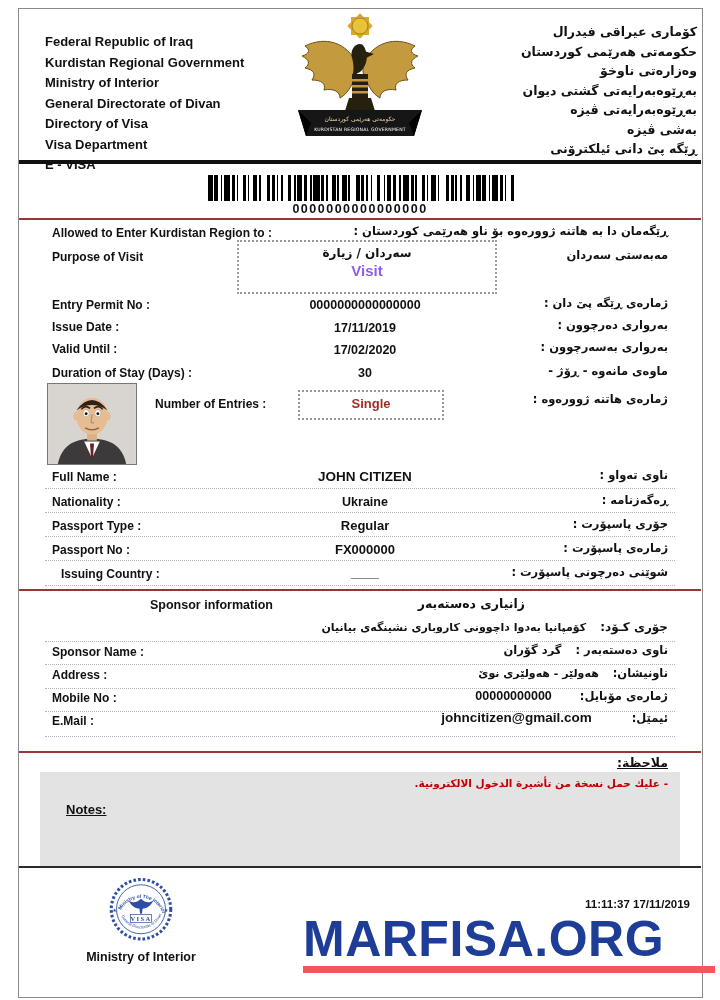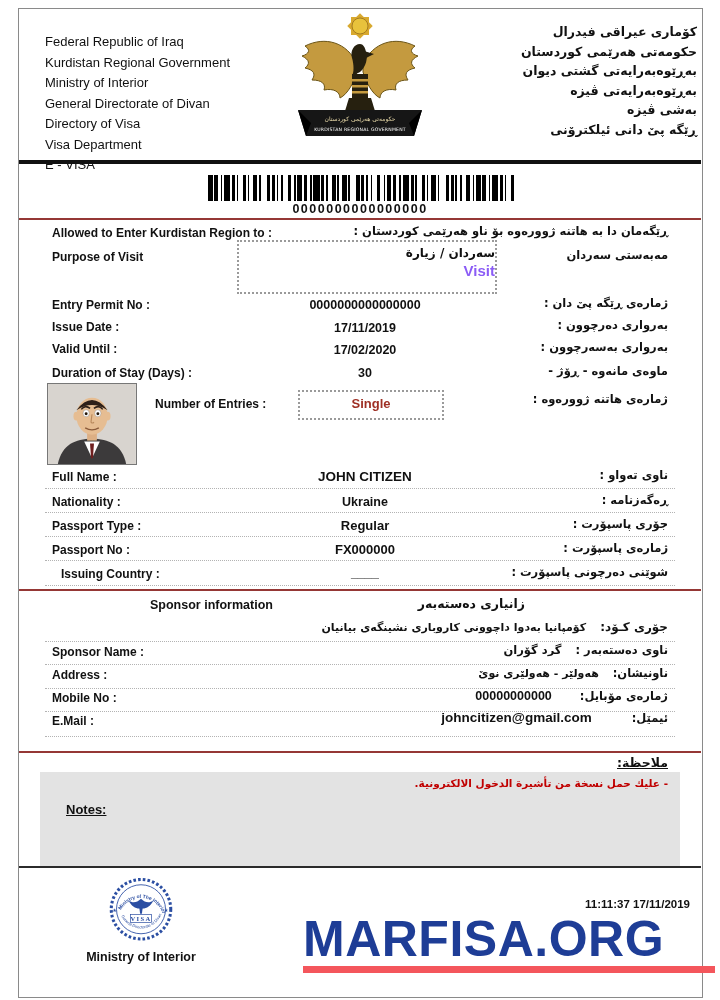--- a/index.html
+++ b/index.html
@@ -2,21 +2,21 @@
 <html><head>
 <meta charset="utf-8">
 <style>
   html,body{margin:0;padding:0;background:#fff;}
   body{width:720px;height:1000px;position:relative;font-family:"Liberation Sans",sans-serif;color:#111;}
   .abs{position:absolute;}
   .page-border{left:18px;top:8px;width:683px;height:988px;border:1px solid #8a8a8a;}
   .hline-black{left:19px;width:682px;background:#111;}
   .redline{left:19px;width:682px;height:2px;background:#953735;}
   .grayline{left:19px;width:682px;height:2px;background:#2b2b2b;}
-  .hdr-left div{font-weight:normal;font-size:13px;line-height:20.5px;white-space:nowrap;}
+  .hdr-left div{font-weight:bold;font-size:13px;line-height:20.5px;white-space:nowrap;}
   .hdr-right div{font-weight:bold;font-size:12.5px;line-height:19.5px;white-space:nowrap;text-align:right;}
   .rtl{font-family:"DejaVu Sans",sans-serif;direction:rtl;}
   .lbl{font-weight:bold;font-size:12px;white-space:nowrap;}
   .val{font-weight:bold;font-size:12.5px;text-align:center;}
   .kulbl{font-weight:bold;font-size:11.5px;white-space:nowrap;}
   .valwrap{left:200px;width:330px;text-align:center;}
   .dotline{left:45px;width:630px;border-bottom:1px dotted #b3b3b3;height:1px;}
   .dotbox{border:2px dotted #9a9a9a;text-align:center;}
   .barcode{display:flex;align-items:stretch;overflow:hidden;}
   .bcnum{left:0;width:720px;text-align:center;font-weight:bold;font-size:12.5px;letter-spacing:1.5px;}
@@ -69,20 +69,21 @@
     <polygon points="3,100 11,126 16,113" fill="#000"></polygon>
     <polygon points="127,100 119,126 114,113" fill="#000"></polygon>
     <text x="65" y="111" text-anchor="middle" font-size="6" fill="#e8d9a8" font-family="DejaVu Sans, sans-serif">حكومەتى هەرێمى كوردستان</text>
     <text x="65" y="121" text-anchor="middle" font-size="4.6" fill="#ffffff" font-family="DejaVu Sans, sans-serif" letter-spacing="0.2">KURDISTAN REGIONAL GOVERNMENT</text>
   </svg>
 </div>
 
 <div class="abs hdr-right rtl" style="right:23px;top:22px;">
   <div>كۆمارى عيراقى فيدرال</div>
   <div>حكومەتى هەرێمى كوردستان</div>
+  <div>وەزارەتى ناوخۆ</div>
   <div>بەڕێوەبەرايەتى گشتى ديوان</div>
   <div>بەڕێوەبەرايەتى ڤيزە</div>
   <div>بەشى ڤيزە</div>
   <div>ڕێگە پێ دانى ئيلكترۆنى</div>
 </div>
 
 <div class="abs hline-black" style="top:160px;height:4px;"></div>
 
 <div class="abs barcode" style="left:208px;top:175px;width:310px;height:26px;">
     <div style="width: 4.8px; flex: 0 0 auto; background: rgb(0, 0, 0);"></div>
@@ -196,21 +197,21 @@
     <div style="width: 3.2px; flex: 0 0 auto; background: rgb(0, 0, 0);"></div>
   </div>
 <div class="abs bcnum" style="top:202px;">0000000000000000</div>
 
 <div class="abs redline" style="top:218px;"></div>
 
 <div class="abs lbl" style="left:52px;top:226px;">Allowed to Enter Kurdistan Region to :</div>
 <div class="abs kulbl rtl" style="right:52px;top:224px;">ڕێگەمان دا بە هاتنە ژوورەوە بۆ ناو هەرێمى كوردستان :</div>
 
 <div class="abs lbl" style="left:52px;top:250px;">Purpose of Visit</div>
-<div class="abs dotbox" style="left:237px;top:240px;width:256px;height:50px;text-align:right;">
+<div class="abs dotbox" style="left:237px;top:240px;width:256px;height:50px;">
   <div class="kulbl rtl" style="margin-top:4px;font-size:12px;">سەردان / زيارة</div>
   <div class="visit" style="margin-top:2px;">Visit</div>
 </div>
 <div class="abs kulbl rtl" style="right:52px;top:248px;">مەبەستى سەردان</div>
 
 <div>
   <div class="abs lbl" style="left:52px;top:298px;">Entry Permit No :</div>
   <div class="abs valwrap val" style="top:298px;">0000000000000000</div>
   <div class="abs kulbl rtl" style="right:52px;top:296px;">ژمارەى ڕێگە پێ دان :</div>
 

